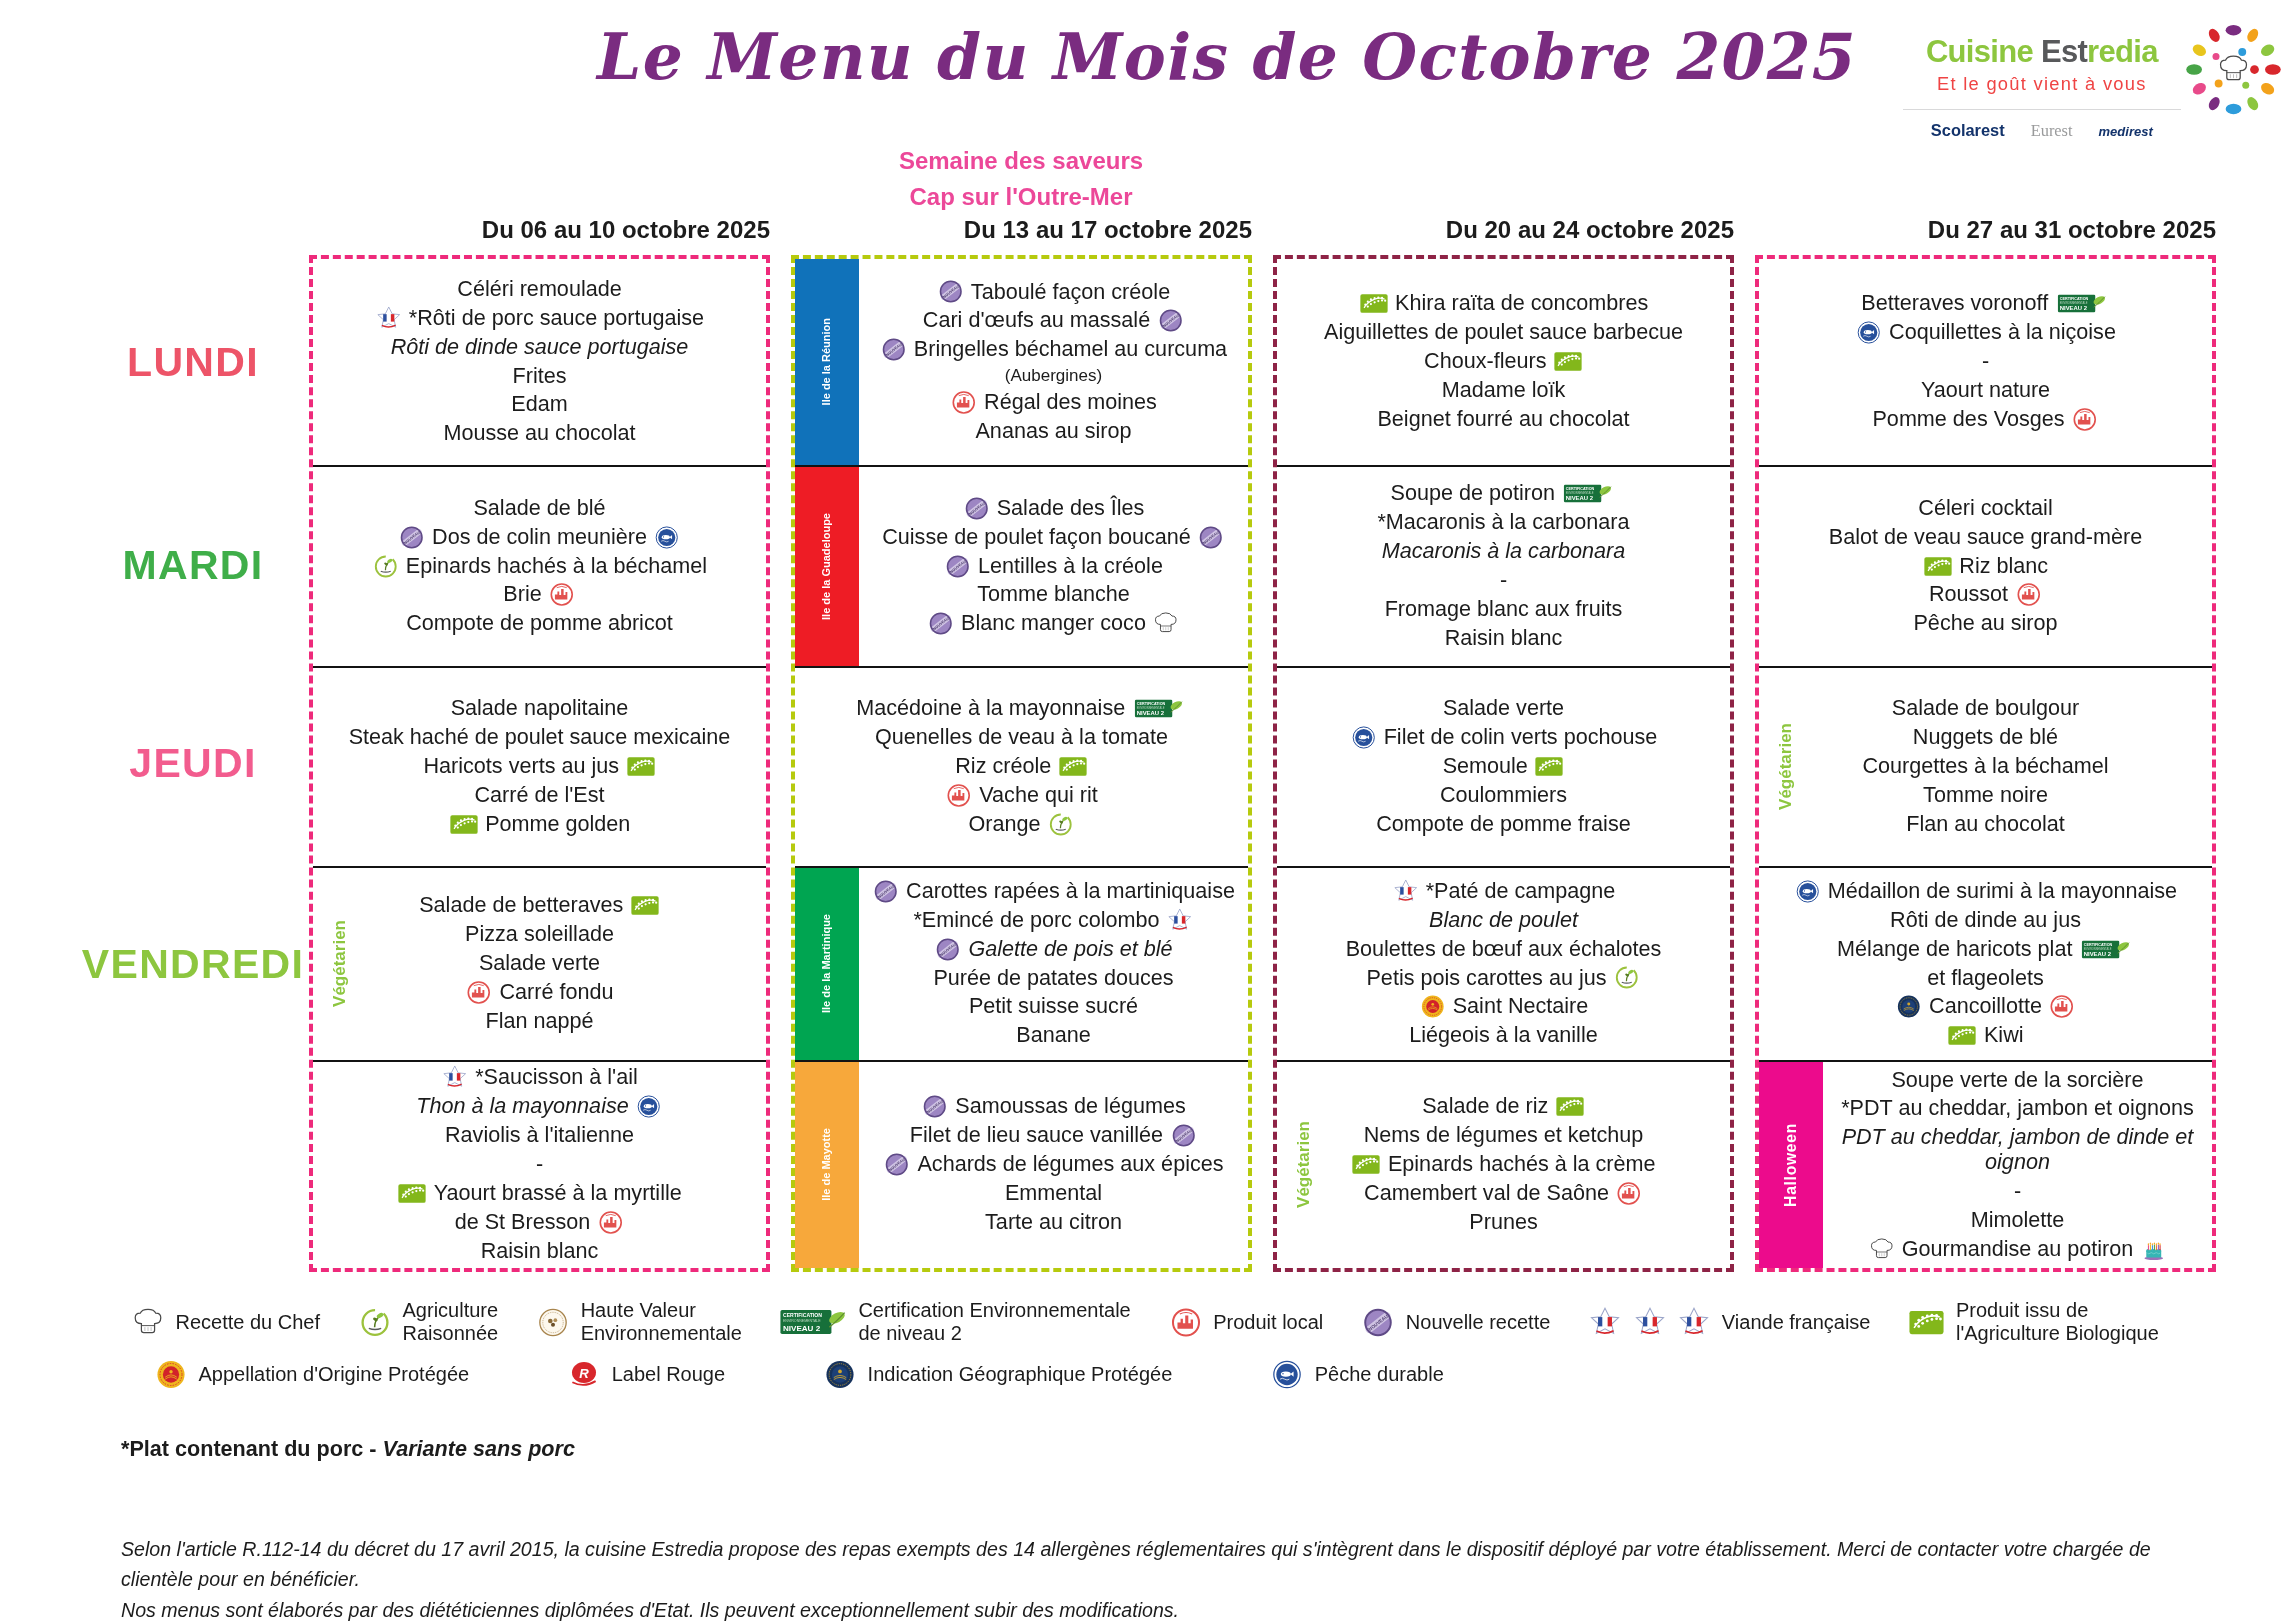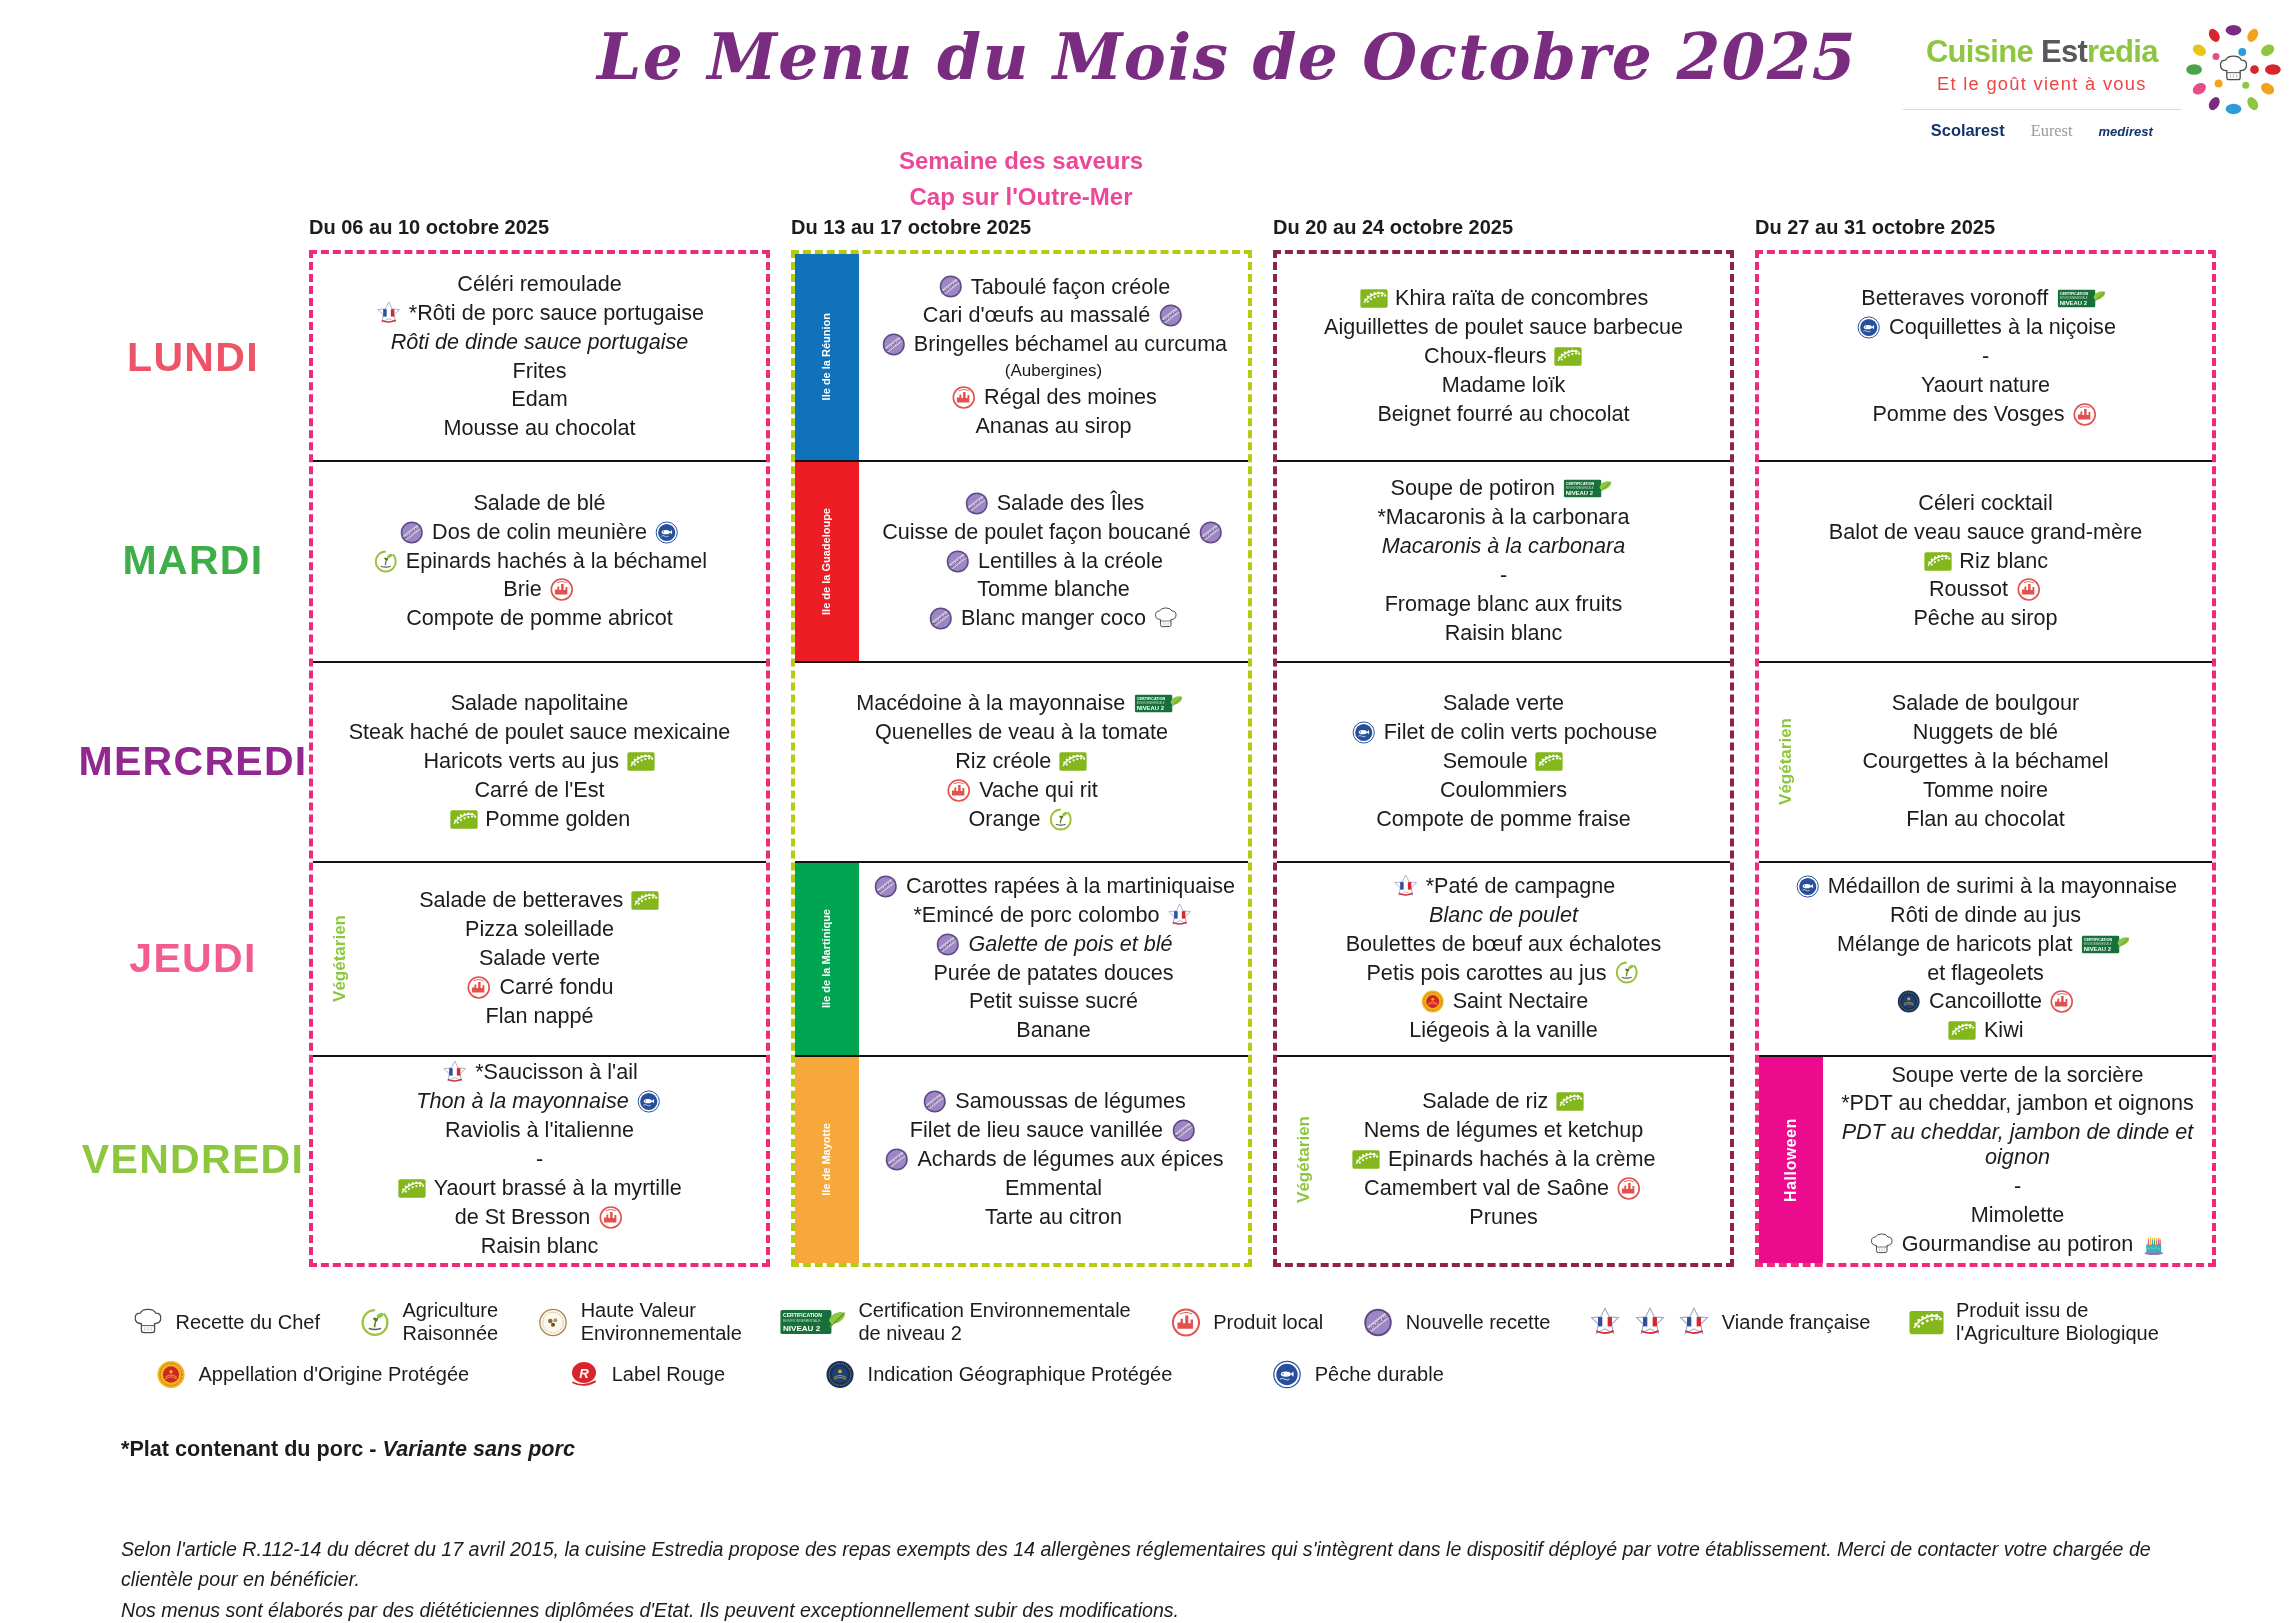--- a/index.html
+++ b/index.html
@@ -31,21 +31,21 @@
   .partners{display:flex;justify-content:center;align-items:baseline;gap:26px;}
   .partner-1{font-size:16.4px;font-weight:bold;color:#13336b;}
   .partner-2{font-size:16.4px;font-family:"Liberation Serif",serif;color:#9a9b9c;}
   .partner-3{font-size:13px;font-weight:bold;font-style:italic;color:#13336b;}
   .logo-circle{width:105px;height:105px;flex:none;}
 
   
   .menu{position:absolute;left:0;top:216px;right:0;}
   .hdr-row{display:flex;gap:21px;margin:0 79px 10.5px 0;}
   .hdr-spacer{width:288px;flex:none;}
-  .week-header{flex:1;text-align:left;font-size:20px;font-weight:bold;}
+  .week-header{flex:1;text-align:right;font-size:24px;font-weight:bold;}
   .grid{display:flex;gap:21px;margin-right:79px;align-items:flex-start;}
   .day-col{width:288px;flex:none;display:flex;flex-direction:column;padding-top:4.6px;padding-left:98px;}
   .day-label{display:flex;align-items:center;justify-content:center;font-size:41px;font-weight:bold;letter-spacing:1.3px;}
   .week-col{flex:1;border:4.6px dashed #ee2a7b;display:flex;flex-direction:column;background:#fff;}
   .cell{position:relative;display:flex;overflow:hidden;}
   .cell + .cell{border-top:2px solid #131313;}
   .r0{height:206px;} .r1{height:201px;} .r2{height:200px;} .r3{height:194px;} .r4{height:208px;}
   .band{width:64px;flex:none;display:flex;align-items:center;justify-content:center;color:#fff;font-weight:bold;}
   .band .vtext{font-size:11px;}
   .week-col:nth-child(5) .band .vtext{font-size:15.7px;letter-spacing:0.7px;}
@@ -251,21 +251,20 @@
     <div class="hdr-spacer" data-name="header-spacer"></div>
   <div class="week-header" data-name="week-1-header">Du 06 au 10 octobre 2025</div>
       <div class="week-header" data-name="week-2-header">Du 13 au 17 octobre 2025</div>
       <div class="week-header" data-name="week-3-header">Du 20 au 24 octobre 2025</div>
       <div class="week-header" data-name="week-4-header">Du 27 au 31 octobre 2025</div>
     </div>
   <div class="grid" data-name="menu-grid">
     <div class="day-col" data-name="day-labels-column">
         <div class="day-label r0" data-name="day-label-lundi" style="color: rgb(237, 84, 104);">LUNDI</div>
         <div class="day-label r1" data-name="day-label-mardi" style="color: rgb(63, 174, 73);">MARDI</div>
-        <div class="day-label r2" data-name="day-label-mercredi" style="color: rgb(146, 39, 143);">MERCREDI</div>
         <div class="day-label r3" data-name="day-label-jeudi" style="color: rgb(242, 92, 142);">JEUDI</div>
         <div class="day-label r4" data-name="day-label-vendredi" style="color: rgb(141, 198, 63);">VENDREDI</div>
       </div>
   <div class="week-col" data-name="week-1-column" style="border-color: rgb(238, 42, 123);">
         <div class="cell r0" data-name="week-1-lundi-cell">
           <div class="items" data-name="menu-items">
             <div class="line" data-name="menu-item">
               <span class="txt" data-name="menu-item-text">Céléri remoulade</span>
             </div>
             <div class="line" data-name="menu-item">

